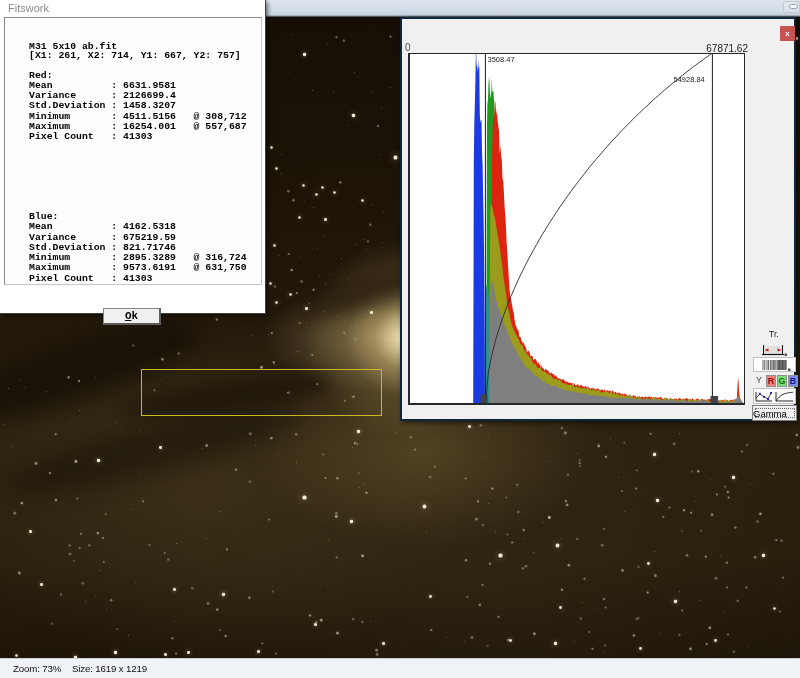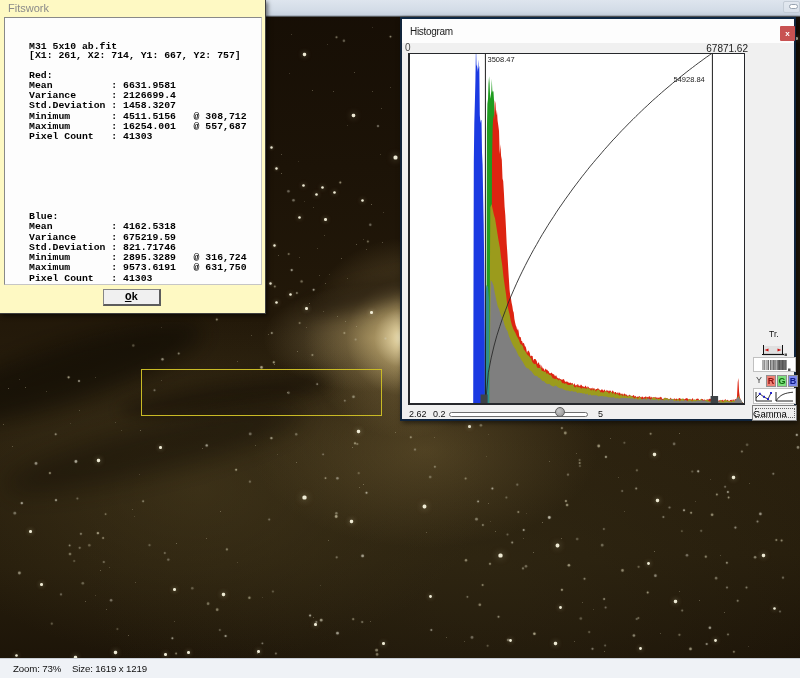--- a/index.html
+++ b/index.html
@@ -29,28 +29,28 @@
 
 #topbar{position:absolute;left:266px;top:0;width:534px;height:17px;
 background:linear-gradient(#dee5ee 0%,#d3dce7 60%,#c9d3e0 88%,#8d96a2 94%,#23201a 100%)}
 #pill{position:absolute;right:2.5px;top:4px;width:9px;height:5px;background:#fdfdfd;border:1px solid #98a3b0;border-radius:3px}
 #pillbox{position:absolute;right:0px;top:1px;width:17px;height:12px;border:1px solid #c3ccd6;border-radius:2px;background:rgba(255,255,255,0.2)}
 
 #status{position:absolute;left:0;top:658px;width:800px;height:20px;background:#eff2f6;border-top:1px solid #c9ced6;
 font-size:9.7px;color:#101010}
 #status span{position:absolute;top:4px;letter-spacing:-0.15px}
 
-#dlg{position:absolute;left:0;top:0;width:266px;height:314px;background:#fef9c3;
+#dlg{position:absolute;left:0;top:0;width:266px;height:314px;background:#ffffff;
 border-right:1px solid #3f3f3f;border-bottom:1px solid #3f3f3f;box-shadow:2px 2px 4px rgba(0,0,0,0.5)}
 #dlgtitle{position:absolute;left:8px;top:2px;font-size:11px;color:#8a8a8a}
 #dlgbox{position:absolute;left:4px;top:17px;width:258px;height:268px;background:#fdfdfd;
 border-top:1px solid #898989;border-left:1px solid #898989;border-right:1px solid #c6c6c6;border-bottom:1px solid #c6c6c6}
 .mono{position:absolute;left:11px;font-family:"Liberation Mono",monospace;font-weight:bold;font-size:9.8px;
 color:#000;white-space:pre;margin:18px}
-#okbtn{position:absolute;left:103px;top:289px;width:58px;height:17px;background:#f0f0f0;
+#okbtn{position:absolute;left:103px;top:308px;width:58px;height:17px;background:#f0f0f0;
 border:1px solid #868686;border-right:2px solid #5c5c5c;border-bottom:2px solid #5c5c5c;
 font-family:"Liberation Mono",monospace;font-weight:bold;font-size:11px;text-align:center;line-height:14px;color:#000}
 
 #hwin{position:absolute;left:400px;top:17px;width:396px;height:404px;background:#f0f0f0;
 border:2px solid #10243c;border-top:2px solid #0e2844;box-shadow:2px 2px 5px rgba(0,0,0,0.55)}
 #htitle{position:absolute;left:0;top:0;width:392px;height:24px;background:#fdfdfd}
 #htitle span{position:absolute;left:8px;top:7px;font-size:10px;letter-spacing:-0.3px;color:#1a1a1a}
 #hclose{position:absolute;left:378px;top:7px;width:15px;height:15px;background:#c85252;border-radius:1px;
 color:#fff;font-size:8px;font-weight:bold;text-align:center;line-height:15px}
 #lab0{position:absolute;left:3px;top:23px;font-size:10px;color:#4a4a4a}
@@ -89,49 +89,39 @@
   <div id="topbar">
       <div id="pillbox"></div>
       <div id="pill"></div>
     </div>
   <div id="status">
       <span style="left:13px">Zoom: 73%</span>
       <span style="left:72px">Size: 1619 x 1219</span>
     </div>
 
   <div id="hwin">
-    <div id="htitle">
-        <span>Histogram</span>
-      </div>
     <div id="hclose">x</div>
     <div id="lab0">0</div>
     <div id="labmax">67871.62</div>
     <div id="plot">
       <svg width="335" height="349" viewBox="409 54 335 349" preserveAspectRatio="none">
         <path d="M485.3,405.0 L485.3,405.0 L485.9,129.1 L486.4,103.7 L487.0,98.9 L487.5,84.0 L488.1,76.2 L488.6,83.4 L489.2,98.7 L489.7,95.6 L490.3,91.4 L490.8,78.8 L491.4,92.5 L491.9,90.4 L492.5,92.1 L493.0,100.3 L493.6,113.6 L494.1,143.1 L494.7,153.2 L495.2,169.8 L495.8,186.1 L496.3,220.2 L496.8,403.9 L496.8,405.0 Z" fill="#1f9c1f"></path>
         <path d="M472.2,405.0 L472.2,405.0 L472.8,162.3 L473.3,123.2 L473.9,101.6 L474.4,80.7 L475.0,43.1 L475.5,64.4 L476.1,66.7 L476.6,71.9 L477.2,59.4 L477.7,69.2 L478.3,65.5 L478.8,115.1 L479.4,123.1 L479.9,120.1 L480.5,120.2 L481.0,152.6 L481.6,164.7 L482.1,194.1 L482.7,224.1 L483.2,265.0 L483.8,342.5 L484.0,404.5 L484.0,405.0 Z" fill="#1b3ae2"></path>
         <path d="M490.3,405.0 L490.3,405.0 L491.0,160.0 L491.7,126.4 L492.4,114.9 L493.1,118.9 L493.8,100.0 L494.5,103.5 L495.2,115.6 L495.9,109.6 L496.6,120.8 L497.3,125.5 L498.0,131.0 L498.7,153.9 L499.4,144.3 L500.1,156.1 L500.8,159.7 L501.5,178.4 L502.2,181.1 L502.9,192.6 L503.6,206.7 L504.3,215.0 L505.0,228.7 L505.7,243.8 L506.4,253.8 L507.1,266.3 L507.8,277.8 L508.5,289.2 L509.2,295.5 L509.9,298.1 L510.6,302.8 L511.3,306.1 L512.0,310.8 L512.7,312.5 L513.4,318.9 L514.1,322.4 L514.8,325.4 L515.5,327.1 L516.2,330.6 L516.9,328.3 L517.6,331.3 L518.3,336.2 L519.0,337.2 L519.7,337.1 L520.4,341.0 L521.1,341.1 L521.8,343.5 L522.5,342.7 L523.2,343.7 L523.9,346.3 L524.6,346.5 L525.3,349.0 L526.0,353.0 L526.7,351.1 L527.4,350.5 L528.1,351.5 L528.8,352.9 L529.5,356.4 L530.2,355.4 L530.9,356.0 L531.6,355.9 L532.3,360.7 L533.0,359.1 L533.7,359.0 L534.4,359.1 L535.1,360.0 L535.8,361.3 L536.5,364.2 L537.2,362.4 L537.9,362.5 L538.6,365.0 L539.3,364.5 L540.0,368.4 L540.7,365.1 L541.4,367.4 L542.1,369.0 L542.8,367.9 L543.5,370.9 L544.2,369.2 L544.9,368.6 L545.6,370.1 L546.3,369.8 L547.0,371.1 L547.7,371.2 L548.4,373.1 L549.1,373.4 L549.8,373.1 L550.5,372.5 L551.2,373.5 L551.9,373.9 L552.6,374.2 L553.3,374.7 L554.0,376.6 L554.7,375.4 L555.4,375.6 L556.1,378.0 L556.8,377.5 L557.5,378.7 L558.2,377.8 L558.9,379.2 L559.6,378.9 L560.3,379.6 L561.0,379.8 L561.7,379.5 L562.4,378.9 L563.1,379.5 L563.8,381.3 L564.5,381.7 L565.2,382.0 L565.9,381.0 L566.6,381.9 L567.3,382.5 L568.0,382.4 L568.7,383.0 L569.4,382.6 L570.1,383.1 L570.8,383.4 L571.5,382.8 L572.2,384.5 L572.9,384.8 L573.6,383.1 L574.3,385.3 L575.0,385.5 L575.7,385.0 L576.4,383.8 L577.1,385.9 L577.8,384.3 L578.5,386.3 L579.2,385.8 L579.9,384.6 L580.6,385.0 L581.3,386.2 L582.0,386.2 L582.7,386.8 L583.4,387.3 L584.1,385.9 L584.8,385.6 L585.5,387.8 L586.2,386.0 L586.9,388.0 L587.6,386.5 L588.3,388.2 L589.0,388.2 L589.7,388.6 L590.4,388.0 L591.1,388.9 L591.8,387.6 L592.5,388.7 L593.2,388.1 L593.9,389.5 L594.6,389.4 L595.3,388.9 L596.0,389.1 L596.7,388.2 L597.4,388.4 L598.1,389.7 L598.8,389.6 L599.5,390.5 L600.2,390.1 L600.9,389.1 L601.6,389.7 L602.3,390.7 L603.0,390.3 L603.7,389.2 L604.4,391.2 L605.1,391.2 L605.8,389.7 L606.5,390.8 L607.2,390.6 L607.9,391.5 L608.6,390.6 L609.3,390.5 L610.0,391.2 L610.7,392.3 L611.4,390.5 L612.1,390.7 L612.8,392.0 L613.5,392.7 L614.2,392.1 L614.9,392.1 L615.6,393.2 L616.3,393.2 L617.0,391.8 L617.7,393.8 L618.4,392.4 L619.1,392.8 L619.8,394.2 L620.5,393.5 L621.2,394.5 L621.9,393.2 L622.6,395.0 L623.3,393.6 L624.0,393.7 L624.7,394.7 L625.4,394.5 L626.1,395.1 L626.8,396.1 L627.5,395.8 L628.2,394.4 L628.9,395.2 L629.6,395.7 L630.3,395.7 L631.0,396.2 L631.7,395.8 L632.4,395.0 L633.1,395.4 L633.8,396.8 L634.5,395.8 L635.2,396.7 L635.9,397.3 L636.6,396.5 L637.3,396.7 L638.0,396.6 L638.7,396.0 L639.4,397.4 L640.1,396.5 L640.8,397.5 L641.5,396.3 L642.2,397.6 L642.9,397.4 L643.6,397.1 L644.3,396.8 L645.0,396.2 L645.7,397.6 L646.4,396.8 L647.1,397.5 L647.8,396.4 L648.5,396.3 L649.2,396.5 L649.9,398.0 L650.6,396.6 L651.3,398.3 L652.0,397.1 L652.7,397.6 L653.4,397.2 L654.1,397.8 L654.8,396.7 L655.5,397.4 L656.2,398.6 L656.9,397.0 L657.6,398.1 L658.3,397.4 L659.0,397.4 L659.7,396.8 L660.4,396.9 L661.1,398.9 L661.8,398.7 L662.5,398.7 L663.2,398.7 L663.9,399.1 L664.6,397.4 L665.3,398.3 L666.0,398.2 L666.7,398.4 L667.4,399.2 L668.1,398.8 L668.8,399.3 L669.5,397.5 L670.2,398.7 L670.9,398.8 L671.6,399.0 L672.3,398.7 L673.0,399.2 L673.7,398.1 L674.4,399.5 L675.1,398.4 L675.8,398.8 L676.5,399.5 L677.2,399.1 L677.9,398.3 L678.6,398.1 L679.3,398.4 L680.0,399.1 L680.7,399.9 L681.4,399.7 L682.1,398.7 L682.8,398.7 L683.5,399.6 L684.2,398.5 L684.9,398.8 L685.6,397.9 L686.3,398.3 L687.0,399.1 L687.7,399.5 L688.4,399.3 L689.1,398.8 L689.8,400.1 L690.5,399.4 L691.2,398.4 L691.9,398.2 L692.6,400.3 L693.3,400.3 L694.0,400.2 L694.7,399.5 L695.4,398.9 L696.1,398.4 L696.8,398.8 L697.5,398.8 L698.2,400.3 L698.9,400.3 L699.6,400.1 L700.3,398.7 L701.0,398.9 L701.7,399.1 L702.4,400.5 L703.1,398.8 L703.8,400.2 L704.5,400.0 L705.2,399.7 L705.9,400.6 L706.6,399.1 L707.3,399.7 L708.0,398.9 L708.7,398.8 L709.4,398.7 L710.1,399.3 L710.8,398.9 L711.5,398.8 L712.2,400.9 L712.9,399.4 L713.6,400.7 L714.3,400.3 L715.0,400.4 L715.7,400.3 L716.4,401.0 L717.1,400.8 L717.8,400.5 L718.5,400.2 L719.2,400.5 L719.9,400.6 L720.6,400.3 L721.3,400.2 L722.0,399.4 L722.7,401.0 L723.4,400.2 L724.1,399.3 L724.8,399.5 L725.5,401.1 L726.2,399.8 L726.9,400.1 L727.6,400.7 L728.3,401.2 L729.0,400.0 L729.7,400.1 L730.4,400.2 L731.1,399.2 L731.8,400.9 L732.5,399.0 L733.2,400.9 L733.9,399.0 L734.6,398.9 L735.3,400.3 L736.0,396.5 L736.7,382.3 L737.4,378.1 L738.1,391.9 L738.8,397.3 L739.5,399.1 L740.2,401.1 L740.9,402.1 L741.6,402.1 L742.3,403.2 L743.0,404.0 L743.7,403.4 L744.4,404.5 L744.5,404.5 L744.5,405.0 Z" fill="#dd2411"></path>
         <path d="M488.1,405.0 L488.1,405.0 L489.3,207.4 L490.5,204.0 L491.7,209.3 L492.9,214.8 L494.1,218.7 L495.3,226.2 L496.5,234.1 L497.7,241.3 L498.9,247.7 L500.1,257.8 L501.3,265.7 L502.5,277.0 L503.7,285.5 L504.9,293.3 L506.1,303.3 L507.3,309.2 L508.5,314.1 L509.7,320.5 L510.9,324.9 L512.1,328.4 L513.3,330.9 L514.5,333.0 L515.7,335.9 L516.9,338.1 L518.1,340.3 L519.3,343.9 L520.5,344.4 L521.7,345.9 L522.9,349.7 L524.1,351.0 L525.3,353.0 L526.5,355.0 L527.7,355.7 L528.9,357.2 L530.1,358.5 L531.3,362.1 L532.5,363.6 L533.7,364.3 L534.9,363.8 L536.1,367.4 L537.3,368.0 L538.5,368.0 L539.7,367.6 L540.9,370.9 L542.1,371.1 L543.3,372.0 L544.5,371.2 L545.7,374.0 L546.9,372.9 L548.1,375.0 L549.3,374.7 L550.5,376.0 L551.7,378.2 L552.9,378.5 L554.1,379.3 L555.3,378.5 L556.5,379.4 L557.7,380.5 L558.9,379.5 L560.1,381.1 L561.3,383.2 L562.5,383.1 L563.7,383.9 L564.9,382.9 L566.1,384.4 L567.3,385.0 L568.5,385.1 L569.7,384.7 L570.9,384.4 L572.1,384.3 L573.3,387.1 L574.5,387.6 L575.7,386.0 L576.9,387.6 L578.1,386.9 L579.3,387.8 L580.5,388.7 L581.7,387.5 L582.9,388.6 L584.1,387.9 L585.3,388.9 L586.5,387.8 L587.7,388.6 L588.9,388.9 L590.1,390.8 L591.3,388.9 L592.5,390.8 L593.7,389.1 L594.9,391.8 L596.1,389.7 L597.3,389.7 L598.5,390.3 L599.7,392.5 L600.9,391.9 L602.1,392.7 L603.3,391.8 L604.5,390.8 L605.7,391.7 L606.9,392.1 L608.1,393.8 L609.3,391.7 L610.5,392.1 L611.7,393.9 L612.9,392.1 L614.1,394.8 L615.3,393.2 L616.5,394.3 L617.7,394.8 L618.9,395.8 L620.1,393.7 L621.3,396.2 L622.5,394.6 L623.7,396.4 L624.9,394.7 L626.1,397.1 L627.3,395.7 L628.5,396.0 L629.7,395.6 L630.9,396.5 L632.1,396.7 L633.3,398.6 L634.5,397.6 L635.7,397.1 L636.9,398.9 L638.1,396.7 L639.3,396.9 L640.5,399.1 L641.7,399.2 L642.9,398.5 L644.1,399.5 L645.3,397.0 L646.5,399.4 L647.7,398.9 L648.9,398.9 L650.1,399.4 L651.3,397.4 L652.5,397.7 L653.7,397.6 L654.9,398.6 L656.1,398.9 L657.3,398.9 L658.5,398.4 L659.7,399.6 L660.9,399.9 L662.1,399.7 L663.3,397.8 L664.5,398.1 L665.7,398.4 L666.9,398.5 L668.1,399.5 L669.3,398.5 L670.5,399.7 L671.7,399.0 L672.9,399.1 L674.1,400.1 L675.3,400.8 L676.5,398.8 L677.7,399.3 L678.9,401.1 L680.1,399.0 L681.3,398.5 L682.5,399.0 L683.7,400.8 L684.9,400.6 L686.1,401.2 L687.3,400.0 L688.5,398.8 L689.7,399.6 L690.9,400.8 L692.1,399.9 L693.3,399.2 L694.5,399.9 L695.7,400.2 L696.9,400.0 L698.1,400.3 L699.3,399.4 L700.5,399.2 L701.7,401.3 L702.9,401.2 L704.1,400.3 L705.3,399.5 L706.5,400.1 L707.7,400.8 L708.9,401.8 L710.1,400.7 L711.3,402.1 L712.5,400.9 L713.7,400.0 L714.9,401.2 L716.1,401.2 L717.3,401.3 L718.5,401.7 L719.7,399.8 L720.9,401.0 L722.1,402.0 L723.3,400.2 L724.5,400.0 L725.7,400.4 L726.9,400.7 L728.1,401.2 L729.3,400.8 L730.5,401.8 L731.7,400.3 L732.9,400.6 L734.1,401.3 L735.3,400.7 L736.5,397.2 L737.7,395.8 L738.9,399.1 L740.1,400.6 L741.3,402.3 L742.5,403.3 L743.7,403.5 L744.5,404.5 L744.5,405.0 Z" fill="#9b9b1c"></path>
         <path d="M488.3,405.0 L488.3,405.0 L489.7,280.3 L491.1,282.1 L492.5,285.5 L493.9,293.2 L495.3,300.1 L496.7,306.2 L498.1,309.2 L499.5,314.0 L500.9,317.6 L502.3,320.5 L503.7,325.5 L505.1,329.1 L506.5,331.0 L507.9,336.0 L509.3,339.3 L510.7,342.4 L512.1,345.4 L513.5,347.7 L514.9,349.8 L516.3,353.0 L517.7,356.1 L519.1,357.4 L520.5,360.2 L521.9,362.1 L523.3,364.7 L524.7,367.0 L526.1,368.3 L527.5,368.6 L528.9,370.3 L530.3,370.9 L531.7,373.1 L533.1,374.9 L534.5,376.0 L535.9,375.8 L537.3,377.6 L538.7,377.9 L540.1,379.4 L541.5,381.2 L542.9,380.9 L544.3,382.8 L545.7,383.7 L547.1,384.1 L548.5,383.7 L549.9,385.5 L551.3,386.1 L552.7,386.8 L554.1,385.6 L555.5,386.1 L556.9,387.2 L558.3,388.1 L559.7,388.4 L561.1,388.2 L562.5,389.6 L563.9,390.1 L565.3,390.4 L566.7,390.5 L568.1,390.9 L569.5,391.5 L570.9,390.7 L572.3,391.7 L573.7,391.4 L575.1,391.7 L576.5,393.2 L577.9,392.6 L579.3,392.9 L580.7,393.0 L582.1,393.8 L583.5,393.3 L584.9,394.4 L586.3,393.6 L587.7,395.4 L589.1,394.2 L590.5,395.5 L591.9,395.3 L593.3,395.3 L594.7,395.2 L596.1,395.5 L597.5,396.4 L598.9,396.1 L600.3,396.3 L601.7,396.0 L603.1,396.8 L604.5,396.2 L605.9,396.8 L607.3,397.3 L608.7,397.2 L610.1,397.4 L611.5,397.5 L612.9,397.0 L614.3,398.5 L615.7,398.1 L617.1,398.2 L618.5,398.8 L619.9,397.9 L621.3,397.8 L622.7,397.9 L624.1,398.0 L625.5,398.0 L626.9,398.2 L628.3,398.0 L629.7,398.6 L631.1,398.3 L632.5,398.6 L633.9,399.2 L635.3,398.6 L636.7,399.7 L638.1,399.6 L639.5,398.9 L640.9,399.8 L642.3,398.7 L643.7,398.6 L645.1,400.3 L646.5,398.6 L647.9,398.6 L649.3,400.3 L650.7,398.8 L652.1,400.0 L653.5,399.9 L654.9,399.3 L656.3,399.4 L657.7,400.8 L659.1,399.8 L660.5,399.6 L661.9,400.0 L663.3,400.6 L664.7,399.8 L666.1,399.5 L667.5,400.8 L668.9,399.6 L670.3,399.6 L671.7,399.5 L673.1,401.4 L674.5,400.4 L675.9,401.0 L677.3,400.7 L678.7,401.5 L680.1,400.4 L681.5,400.5 L682.9,401.1 L684.3,400.0 L685.7,400.6 L687.1,401.4 L688.5,401.1 L689.9,401.0 L691.3,401.8 L692.7,400.9 L694.1,401.5 L695.5,400.9 L696.9,400.4 L698.3,400.9 L699.7,400.6 L701.1,400.3 L702.5,400.8 L703.9,400.6 L705.3,401.2 L706.7,401.7 L708.1,401.8 L709.5,402.0 L710.9,401.1 L712.3,401.8 L713.7,402.2 L715.1,401.4 L716.5,402.4 L717.9,400.9 L719.3,402.5 L720.7,402.4 L722.1,402.7 L723.5,402.4 L724.9,402.2 L726.3,401.8 L727.7,402.3 L729.1,402.5 L730.5,401.9 L731.9,402.0 L733.3,402.2 L734.7,399.5 L736.1,398.3 L737.5,396.7 L738.9,398.9 L740.3,400.1 L741.7,402.7 L742.5,403.5 L742.5,405.0 Z" fill="#7f7f7f"></path>
         <path d="M483.8,405 L483.9,345 L484.3,292 L485.5,285 L487.0,287 L488.2,302 L488.4,405 Z" fill="#2e8f8c"></path>
         <line x1="484.4" y1="54" x2="484.4" y2="405" stroke="#1c1c1c" stroke-width="1"></line>
         <line x1="711.4" y1="54" x2="711.4" y2="405" stroke="#1c1c1c" stroke-width="1"></line>
         <path d="M484.5,404.5 L487.3,372.8 L490.2,357.9 L493.0,346.0 L495.8,335.8 L498.7,326.7 L501.5,318.3 L504.4,310.5 L507.2,303.1 L510.0,296.2 L512.9,289.5 L515.7,283.2 L518.5,277.1 L521.4,271.2 L524.2,265.6 L527.0,260.1 L529.9,254.7 L532.7,249.5 L535.6,244.5 L538.4,239.5 L541.2,234.7 L544.1,230.0 L546.9,225.4 L549.7,221.0 L552.6,216.6 L555.4,212.2 L558.2,208.0 L561.1,203.9 L563.9,199.8 L566.8,195.8 L569.6,191.9 L572.4,188.0 L575.3,184.2 L578.1,180.5 L580.9,176.8 L583.8,173.2 L586.6,169.6 L589.4,166.1 L592.3,162.7 L595.1,159.3 L598.0,156.0 L600.8,152.7 L603.6,149.4 L606.5,146.2 L609.3,143.0 L612.1,139.9 L615.0,136.9 L617.8,133.8 L620.6,130.8 L623.5,127.9 L626.3,125.0 L629.1,122.1 L632.0,119.3 L634.8,116.5 L637.7,113.7 L640.5,111.0 L643.3,108.3 L646.2,105.7 L649.0,103.0 L651.8,100.4 L654.7,97.9 L657.5,95.4 L660.3,92.9 L663.2,90.4 L666.0,88.0 L668.9,85.6 L671.7,83.2 L674.5,80.9 L677.4,78.6 L680.2,76.3 L683.0,74.1 L685.9,71.8 L688.7,69.6 L691.5,67.5 L694.4,65.3 L697.2,63.2 L700.1,61.1 L702.9,59.0 L705.7,57.0 L708.6,55.0 L711.4,53.0" fill="none" stroke="#2a2a2a" stroke-width="0.9"></path>
         <rect x="479.6" y="394.5" width="7" height="9" fill="#3e4347"></rect>
         <rect x="709.6" y="396" width="7.5" height="8" fill="#3e4347"></rect>
         <text x="486.5" y="61.5" font-size="7.5" fill="#1a1a1a" font-family="Liberation Sans">3508.47</text>
         <text x="672.5" y="82" font-size="7.5" fill="#1a1a1a" font-family="Liberation Sans">54928.84</text>
       </svg>
-    </div>
-    <div id="hslide">
-      <span class="t" style="left:7px">2.62</span>
-      <span class="t" style="left:31px">0.2</span>
-      <div id="track"></div>
-      <div id="thumb"></div>
-      <span class="t" style="left:196px">5</span>
     </div>
     <div class="rp" style="left:367px;top:310px;font-size:8.5px">Tr.</div>
     <svg class="rp" style="left:359px;top:326px" width="26" height="12" viewBox="0 0 26 12">
       <rect x="2.5" y="1" width="19" height="8" fill="#e0e0e0"></rect>
       <line x1="2.5" y1="0" x2="2.5" y2="10" stroke="#111" stroke-width="1"></line>
       <line x1="21.5" y1="0" x2="21.5" y2="10" stroke="#111" stroke-width="1"></line>
       <line x1="1" y1="9.5" x2="23" y2="9.5" stroke="#111" stroke-width="1.2"></line>
       <path d="M3.5,5 L7.5,3.4 L7.5,6.6 Z" fill="#cc1111"></path>
       <path d="M20.5,5 L16.5,3.4 L16.5,6.6 Z" fill="#cc1111"></path>
       <rect x="23.5" y="8.5" width="2.5" height="2.5" fill="#555"></rect>

